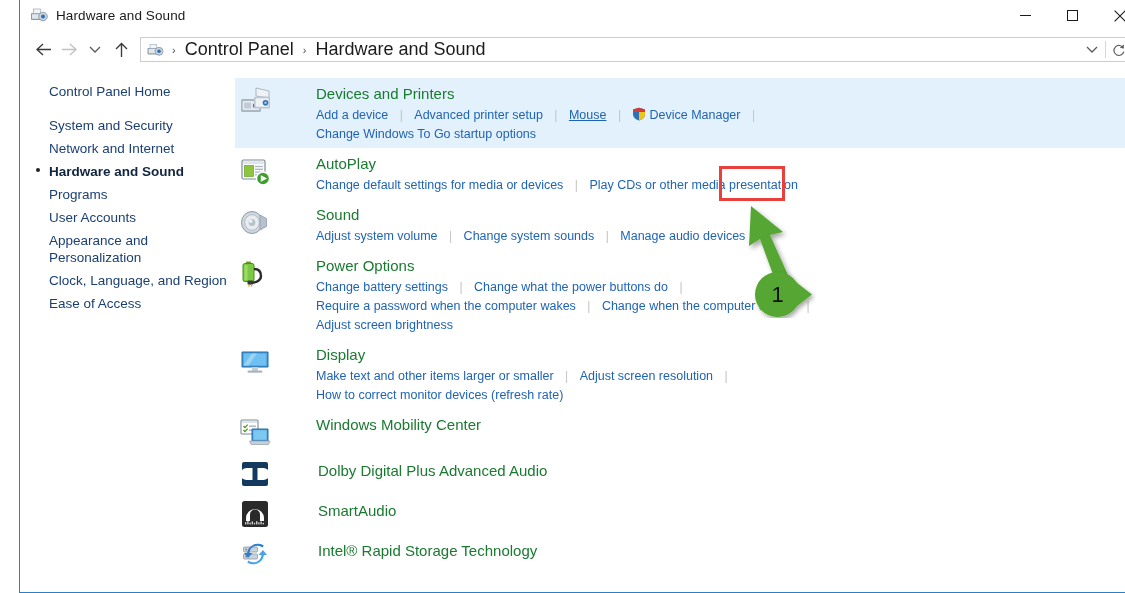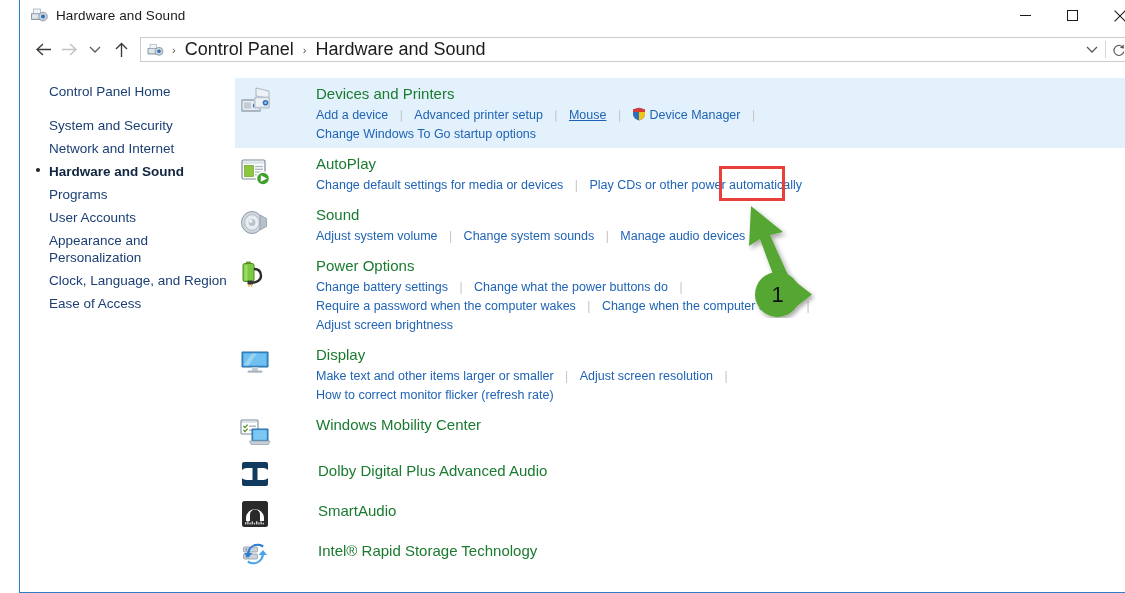--- a/index.html
+++ b/index.html
@@ -400,21 +400,21 @@
             <rect x="16" y="19.2" width="5" height="1.4" fill="#aeb8c2"></rect>
             <circle cx="24" cy="23.5" r="6.5" fill="#3fa02e" stroke="#ffffff" stroke-width="1.4"></circle>
             <path d="M21.8 20.2 L28 23.5 L21.8 26.8 Z" fill="#ffffff"></path>
           </svg>
         </div>
         <div class="cat-body">
           <div class="cat-title">AutoPlay</div>
           <div class="cat-links">
             <span class="clink">Change default settings for media or devices</span>
             <span class="lsep">|</span>
-            <span class="clink">Play CDs or other power automatically</span>
+            <span class="clink">Play CDs or other media presentation</span>
           </div>
         </div>
       </div>
 
       <div class="cat">
         <div class="cat-icon">
           <svg width="33" height="33" viewBox="0 0 33 33">
             <ellipse cx="13" cy="16.5" rx="10.5" ry="11" fill="#cfd6dd" stroke="#8e9aa6" stroke-width="1"></ellipse>
             <ellipse cx="13" cy="16.5" rx="7.3" ry="7.8" fill="#e9edf1" stroke="#a8b3bd" stroke-width="0.8"></ellipse>
             <ellipse cx="13" cy="16.5" rx="3.4" ry="3.6" fill="#b9c3cc"></ellipse>
@@ -478,21 +478,21 @@
         </div>
         <div class="cat-body">
           <div class="cat-title">Display</div>
           <div class="cat-links">
             <span class="clink">Make text and other items larger or smaller</span>
             <span class="lsep">|</span>
             <span class="clink">Adjust screen resolution</span>
             <span class="lsep">|</span>
           </div>
           <div class="cat-links">
-            <span class="clink">How to correct monitor flicker (refresh rate)</span>
+            <span class="clink">How to correct monitor devices (refresh rate)</span>
           </div>
         </div>
       </div>
 
       <div class="cat">
         <div class="cat-icon">
           <svg width="33" height="33" viewBox="0 0 33 33">
             <rect x="2" y="4" width="17" height="14" rx="1" fill="#ffffff" stroke="#7d8b99" stroke-width="1.1"></rect>
             <rect x="3" y="5" width="15" height="2" fill="#dde4ea"></rect>
             <path d="M4.5 10 L6 11.6 L8.6 8.6" fill="none" stroke="#4f8c1f" stroke-width="1.3"></path>

